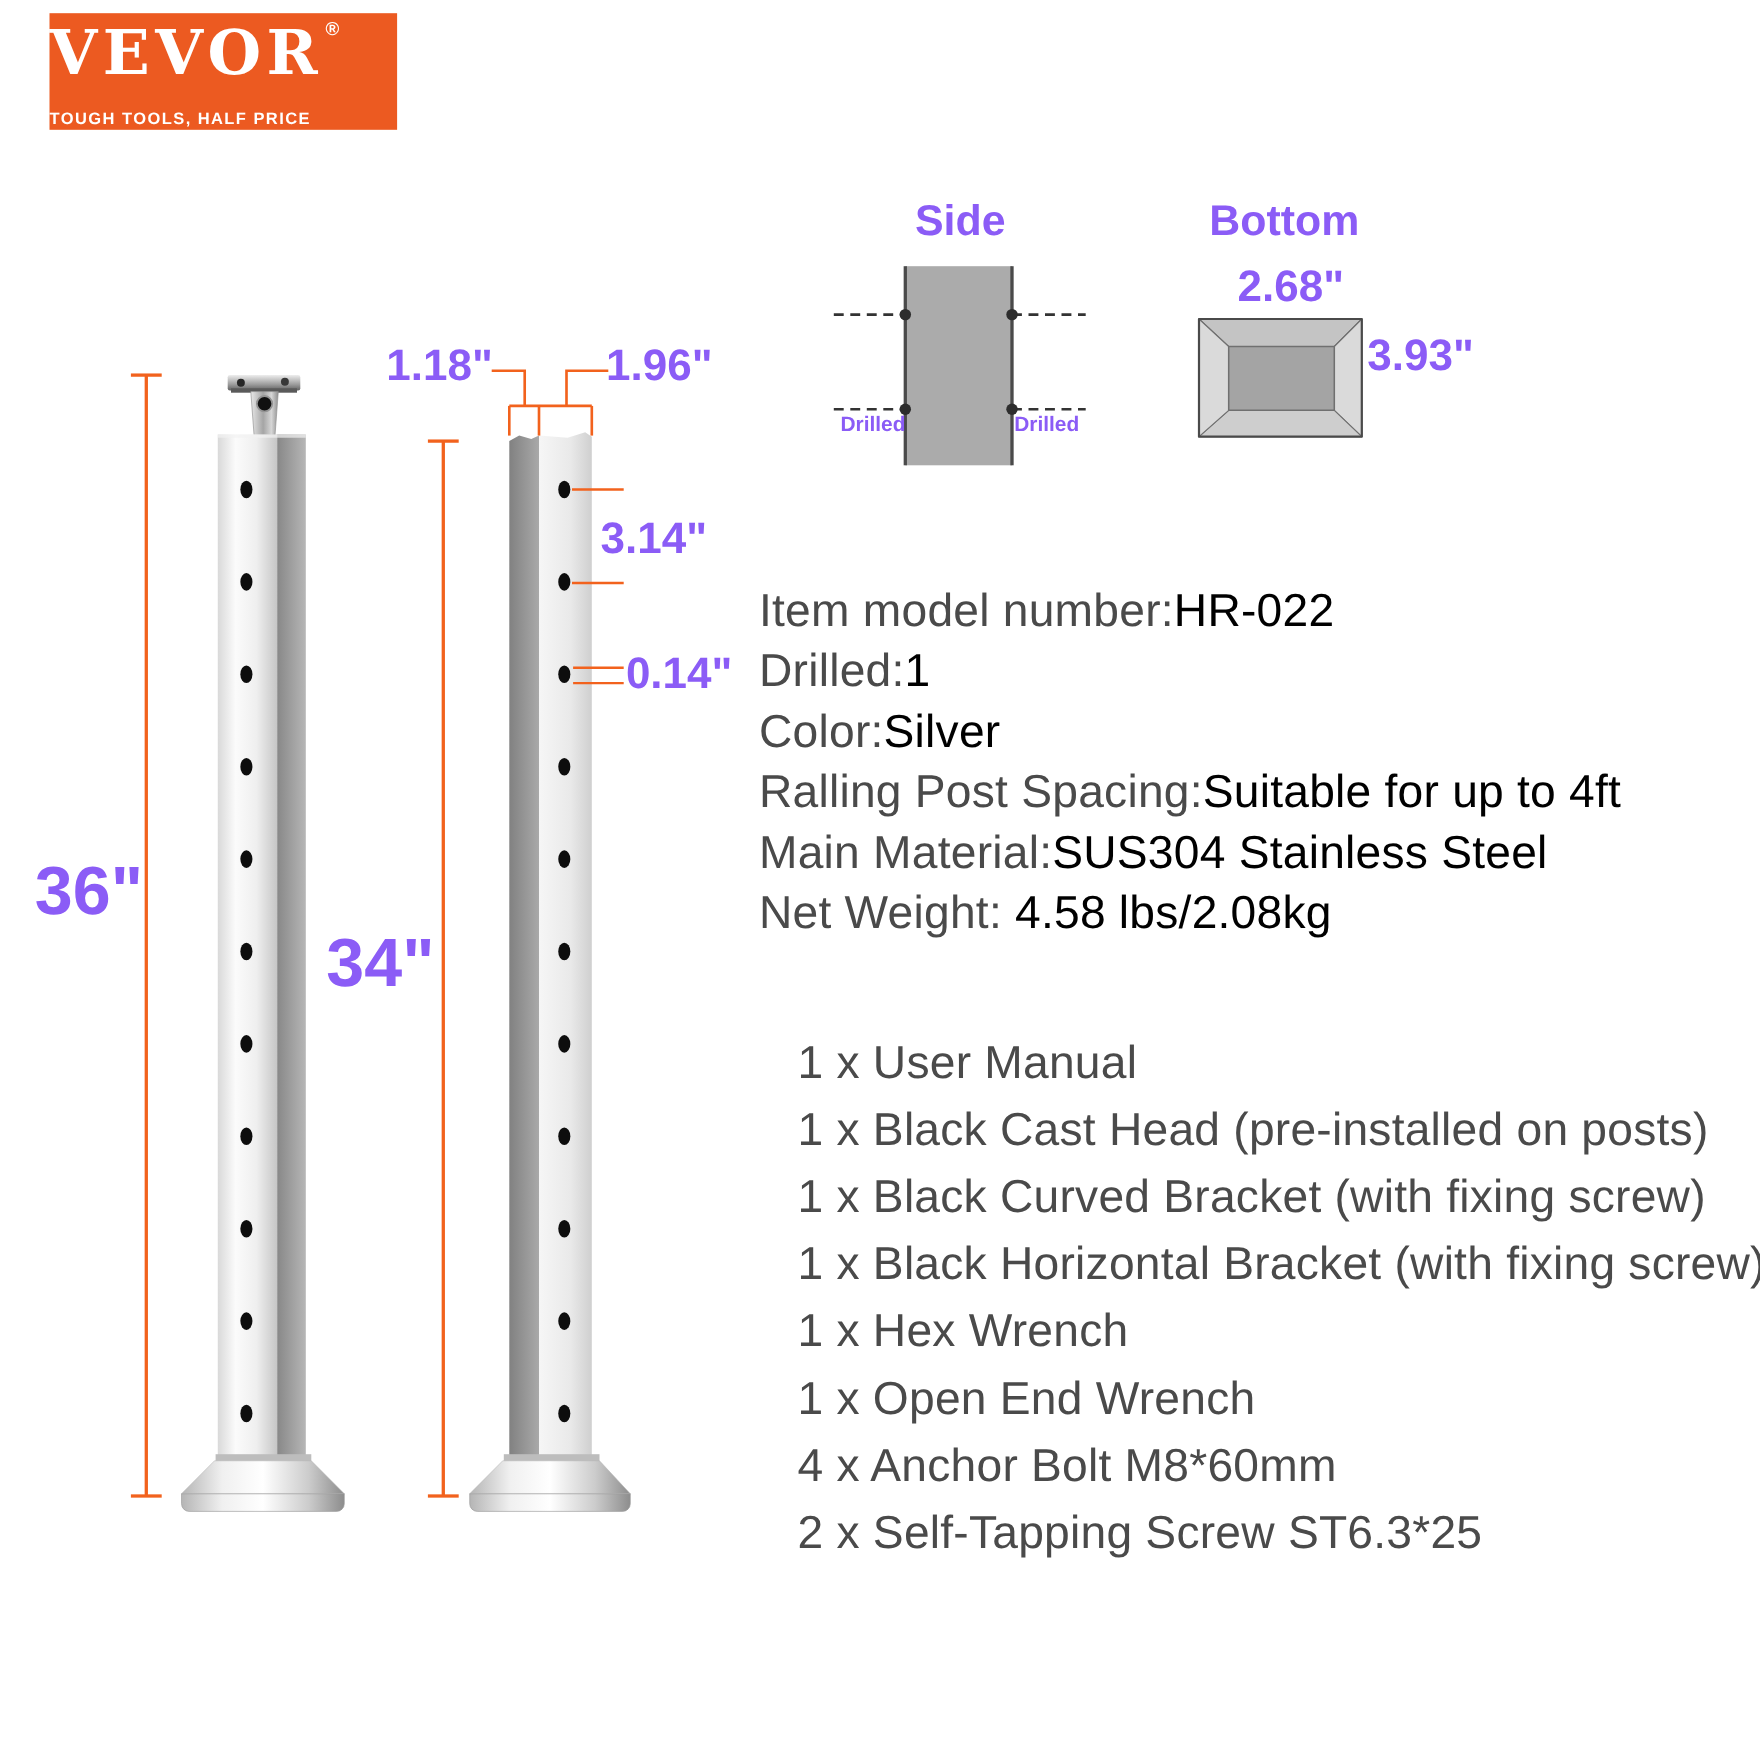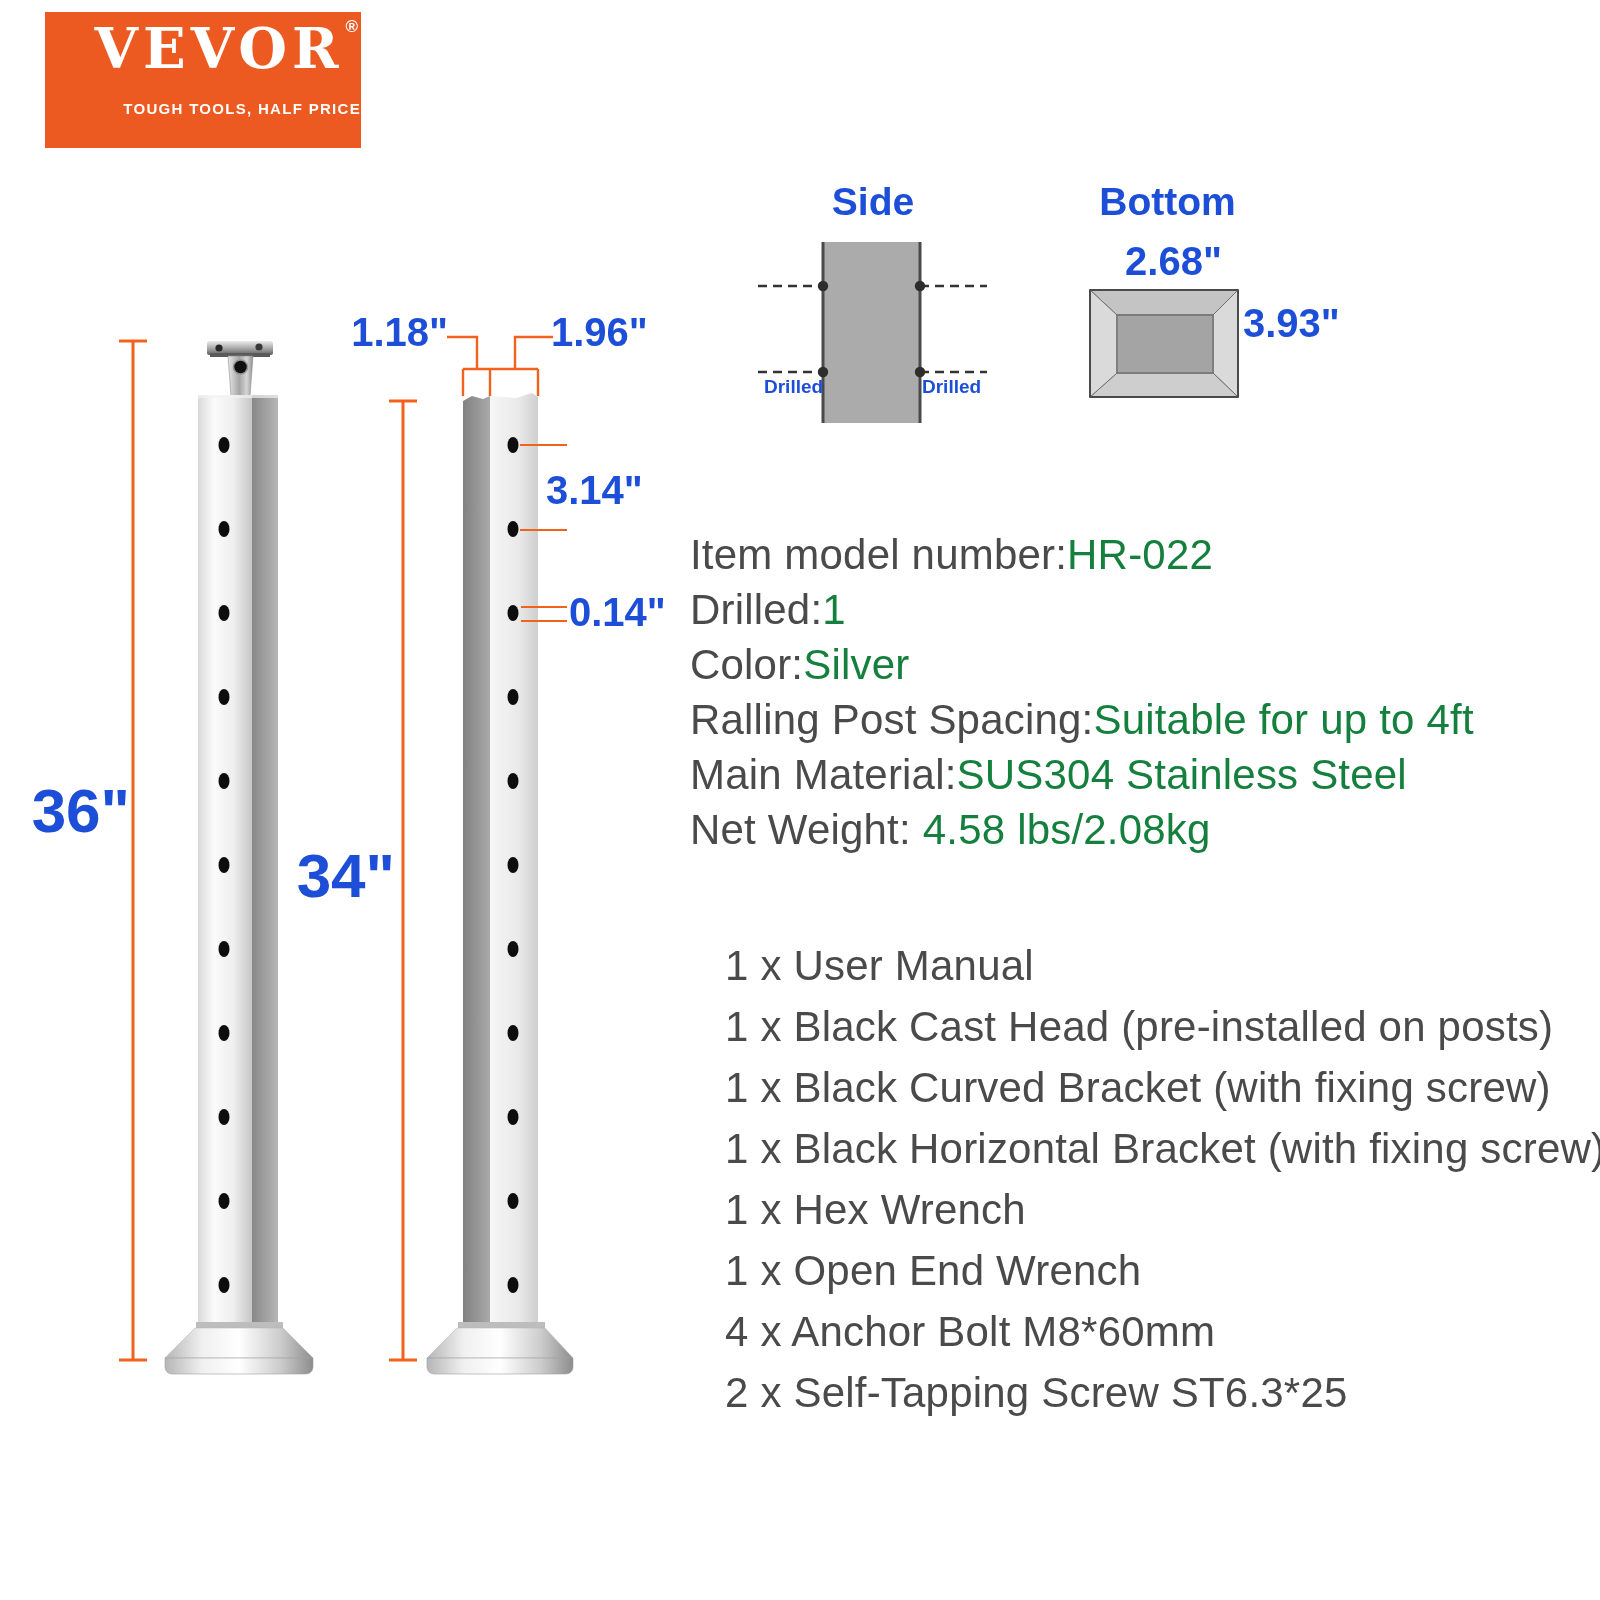--- a/index.html
+++ b/index.html
@@ -1,50 +1,50 @@
 <!DOCTYPE html>
 <html><head>
 <meta charset="utf-8">
 <style>
   html,body{margin:0;padding:0;background:#fff;}
   .canvas{position:relative;width:1600px;height:1600px;background:#ffffff;overflow:hidden;
           font-family:"Liberation Sans",sans-serif;}
   .abs{position:absolute;}
 
   
-  .logo{position:absolute;left:45px;top:12px;width:316px;height:136px;background:#EC5A21;
-        color:#fff;text-align:right;}
+  .logo{position:absolute;left:45px;top:12px;width:316px;height:106px;background:#EC5A21;
+        color:#fff;text-align:left;}
   .logo-brand-row{font-family:"DejaVu Serif",serif;font-weight:bold;font-size:56px;
         letter-spacing:5px;line-height:1;margin-top:8px;white-space:nowrap;}
   .logo-reg{font-size:17px;vertical-align:top;position:relative;top:-2px;left:2px;
         font-family:"Liberation Sans",sans-serif;font-weight:bold;}
   .logo-tagline{font-size:15px;font-weight:bold;letter-spacing:1.3px;margin-top:24px;white-space:nowrap;}
 
   
-  .dim{position:absolute;color:#1d4ed8;font-weight:bold;line-height:1.05;white-space:nowrap;}
+  .dim{position:absolute;color:#8b5cf6;font-weight:bold;line-height:1.05;white-space:nowrap;}
   .fs62{font-size:62px;} .fs40{font-size:40px;} .fs39{font-size:39px;} .fs19{font-size:19px;text-align:right;}
   .tr{text-align:right;} .tc{text-align:center;}
 
   .dim-36{left:26px;top:778px;width:104px;}
   .dim-34{left:291px;top:843px;width:104px;}
   .dim-118{left:342px;top:311px;width:106px;}
   .dim-196{left:551px;top:311px;}
   .dim-314{left:546px;top:469px;}
   .dim-014{left:569px;top:591px;}
   .side-title{left:798px;top:182px;width:150px;}
   .bottom-title{left:1089px;top:182px;width:157px;}
   .dim-268{left:1106px;top:240px;width:135px;}
   .dim-393{left:1243px;top:302px;}
   .drilled-left{left:764px;top:377px;}
   .drilled-right{left:922px;top:377px;}
 
   
   .specs{position:absolute;left:690px;top:527px;}
   .spec-row{font-size:42px;line-height:55px;color:#4A4A4A;letter-spacing:0.2px;white-space:pre;}
-  .spec-value{color:#15803d;margin-top:28px;}
+  .spec-value{color:#000000;margin-top:28px;}
   .package{position:absolute;left:725px;top:935px;}
   .pkg-item{font-size:42px;line-height:61px;color:#4A4A4A;letter-spacing:0.2px;white-space:pre;}
 
   svg{display:block;}
 </style>
 </head>
 <body>
 
 <div class="canvas">
 

